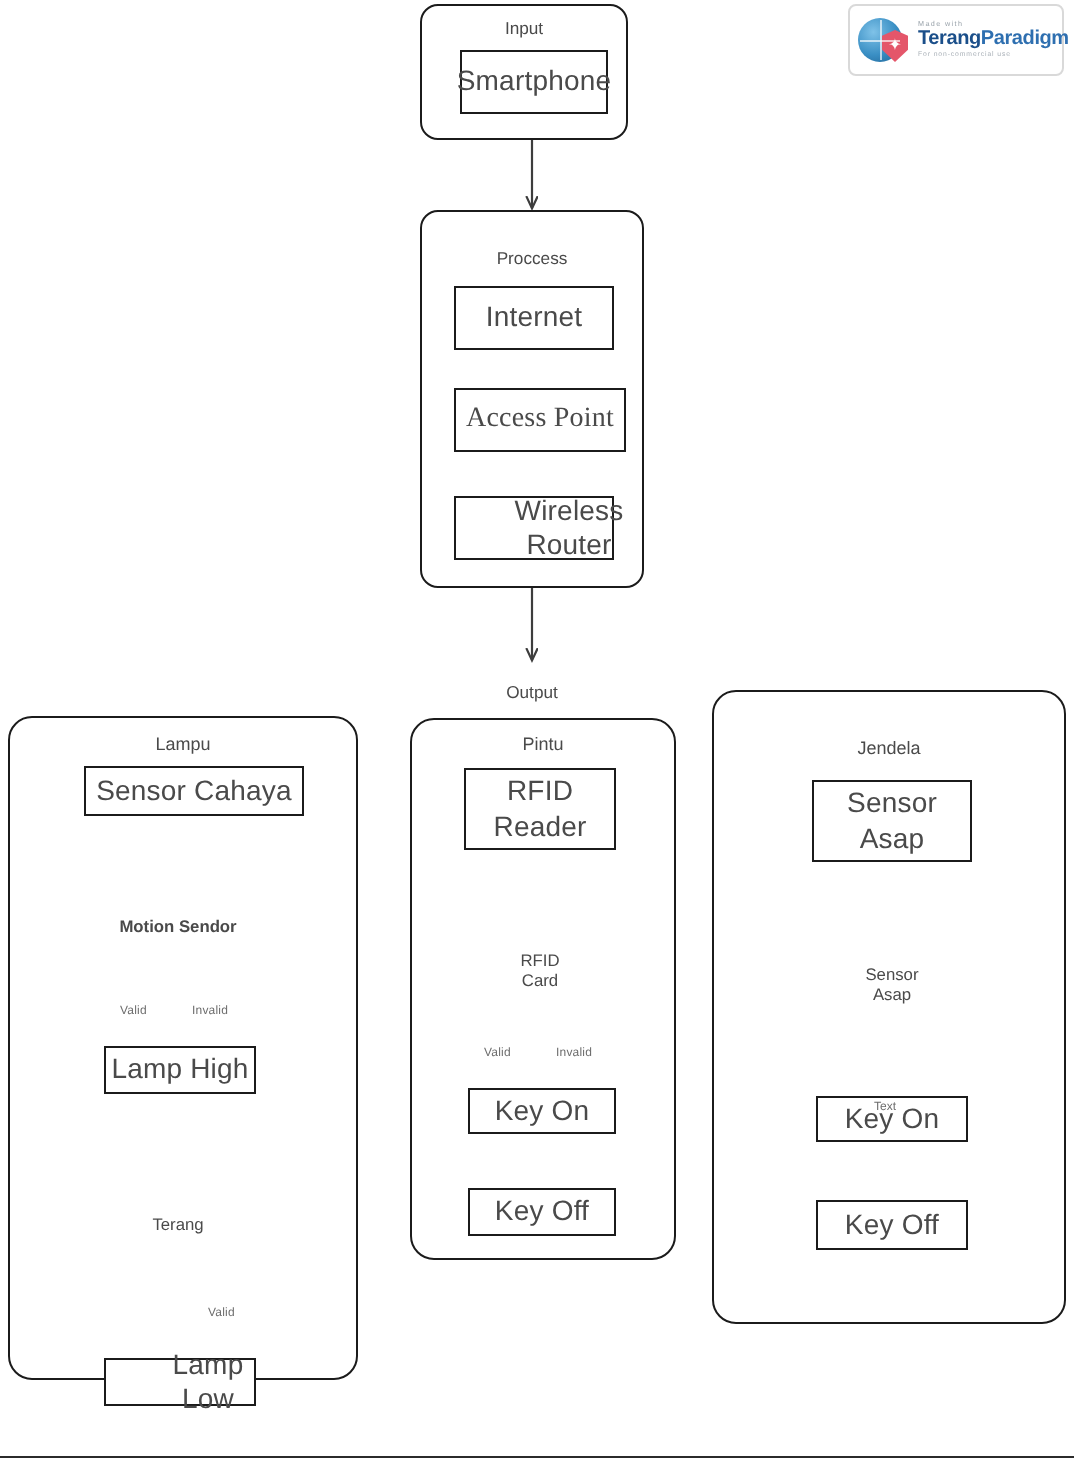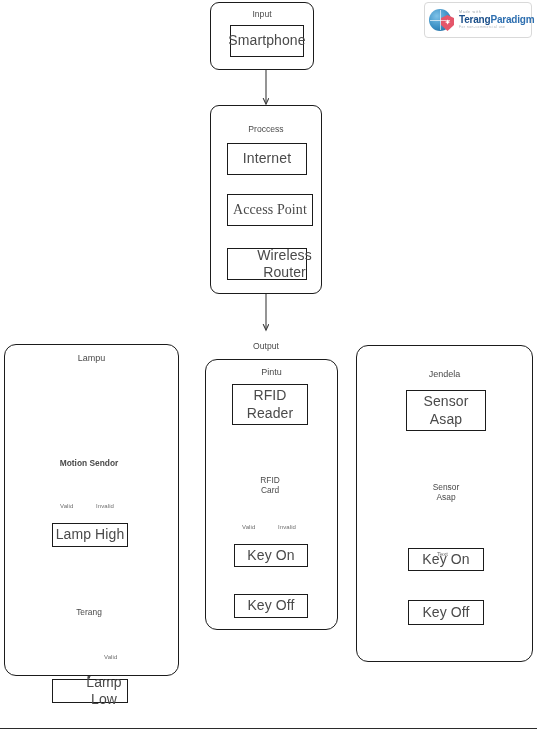--- a/index.html
+++ b/index.html
@@ -130,23 +130,24 @@
 
   <div class="stage node" style="left:210px;top:105px;width:112px;height:189px;">
     <div class="stage-title" style="top:18px;">Proccess</div>
     <div class="node box" style="left:16px;top:37px;width:80px;height:32px;position:absolute;">Internet</div>
     <div class="node box" style="left:16px;top:88px;width:86px;height:32px;position:absolute;font-family:Liberation Serif, serif;">Access Point</div>
     <div class="node box" style="left:16px;top:142px;width:80px;height:32px;position:absolute;padding-left:35px;">Wireless Router</div>
   </div>
 
   <div class="plain-label" style="left:216px;top:341px;width:100px;">Output</div>
 
-  <div class="group node" style="left:4px;top:344px;width:175px;height:332px;">
+  <div class="group node" style="left:4px;top:358px;width:175px;height:332px;">
     <div class="group-title" style="top:8px;">Lampu</div>
   </div>
+  <div class="node box" style="left:42px;top:383px;width:110px;height:25px;">Sensor Cahaya</div>
   <div class="diamond-label" style="left:39px;top:455px;width:100px;height:16px;font-weight:bold;">Motion Sendor</div>
   <div class="node box" style="left:52px;top:523px;width:76px;height:24px;">Lamp High</div>
   <div class="diamond-label" style="left:49px;top:604px;width:80px;height:16px;">Terang</div>
   <div class="node box" style="left:52px;top:679px;width:76px;height:24px;padding-left:28px;">Lamp Low</div>
   <div class="edge-label" style="left:60px;top:503px;">Valid</div>
   <div class="edge-label" style="left:96px;top:503px;">Invalid</div>
   <div class="edge-label" style="left:104px;top:654px;">Valid</div>
 
   <div class="group node" style="left:205px;top:359px;width:133px;height:271px;">
     <div class="group-title" style="top:7px;">Pintu</div>

